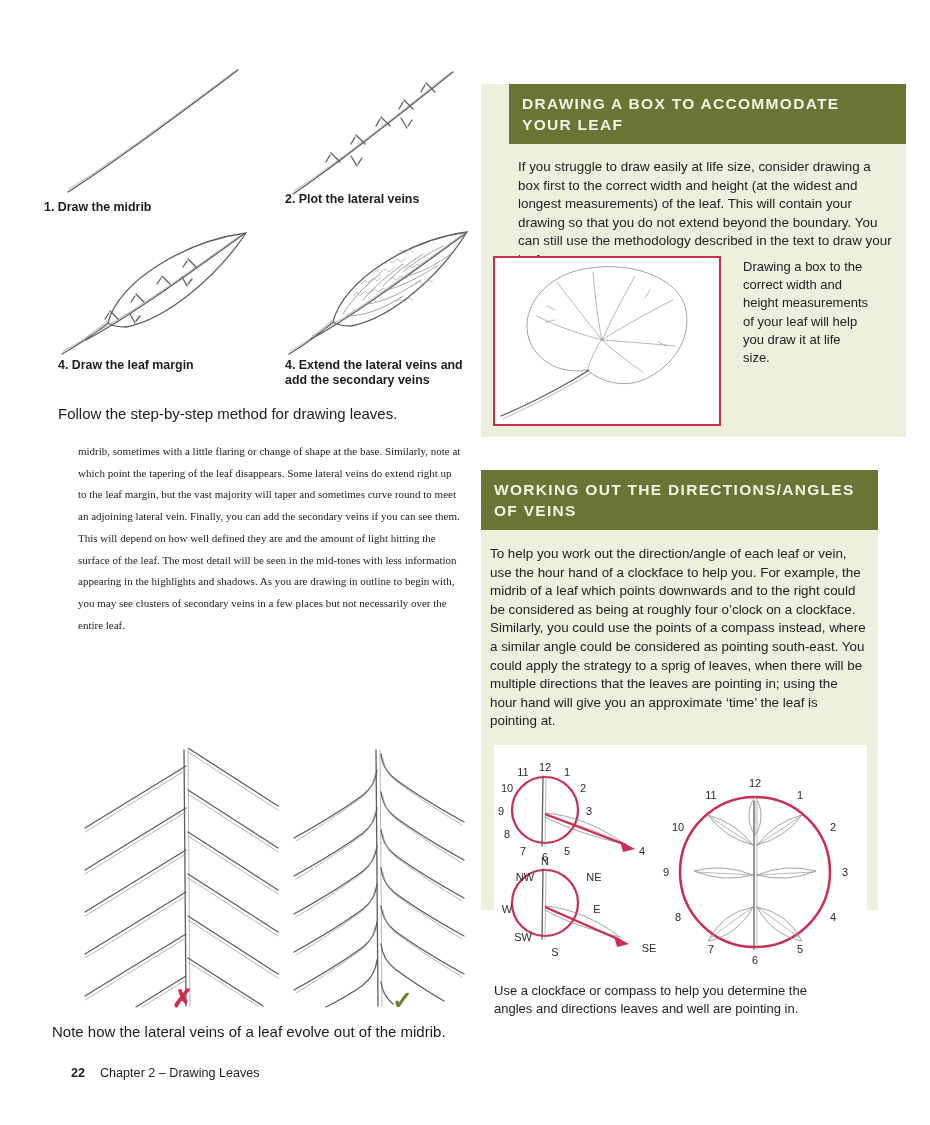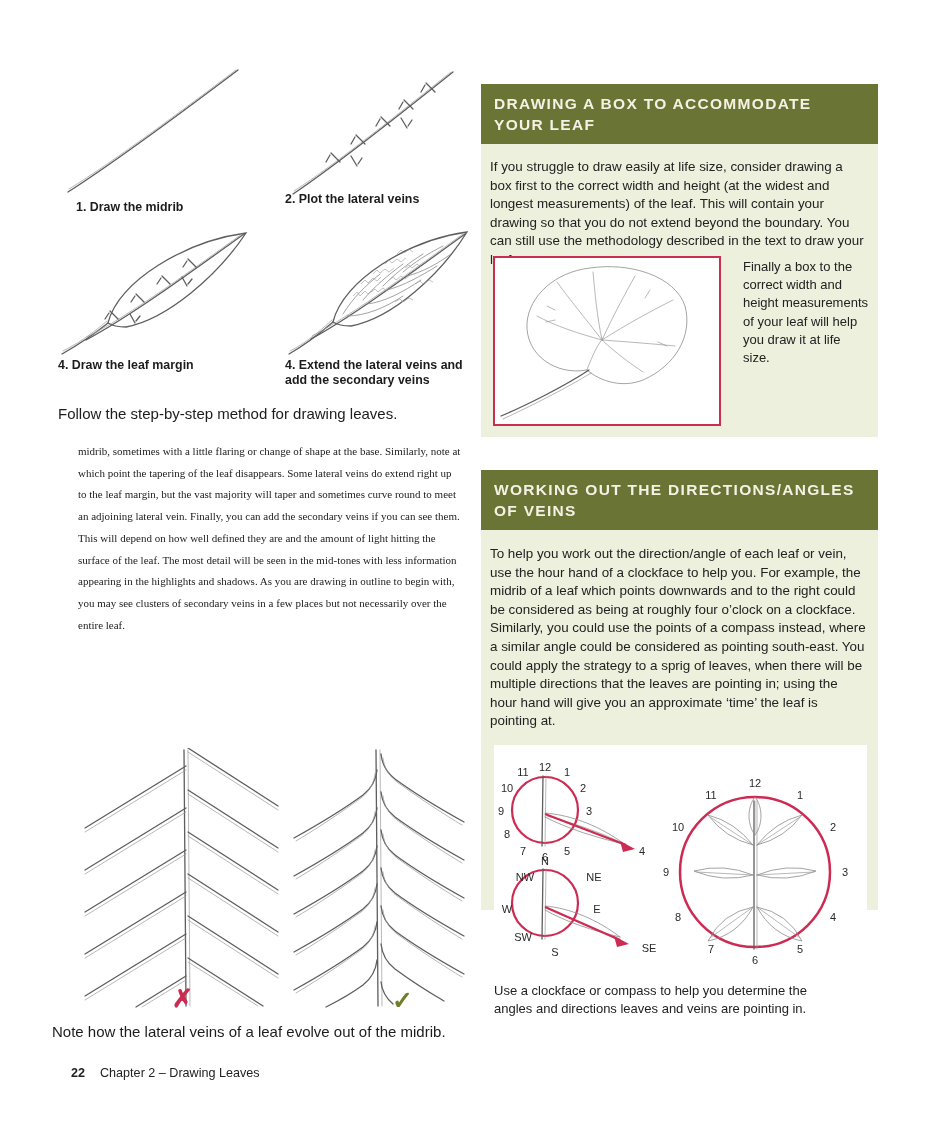--- a/index.html
+++ b/index.html
@@ -34,21 +34,21 @@
 </style>
 </head>
 <body>
 
 <div id="page">
 
   <svg class="abs" style="left:60px;top:62px;" width="185" height="140" viewBox="0 0 185 140">
     <path class="sk" d="M8,130 C55,100 125,48 178,8"></path>
     <path class="sk2" d="M9,127 C56,98 124,47 176,8"></path>
   </svg>
-  <div class="abs steplabel" style="left:76px;top:200px;">1. Draw the midrib</div>
+  <div class="abs steplabel" style="left:44px;top:200px;">1. Draw the midrib</div>
 
   <svg class="abs" style="left:285px;top:62px;" width="178" height="140" viewBox="0 0 178 140">
     <path class="sk" d="M8,132 C50,104 118,50 168,10"></path>
     <path class="sk2" d="M9,129 C51,102 117,49 166,10"></path>
     <path class="sk" d="M55,100 l-9,-9 m-1,2 l-4,7"></path>
     <path class="sk" d="M80,82 l-9,-9 m-1,2 l-4,7"></path>
     <path class="sk" d="M105,64 l-9,-9 m-1,2 l-4,7"></path>
     <path class="sk" d="M128,47 l-9,-9 m-1,2 l-4,7"></path>
     <path class="sk" d="M150,30 l-9,-9 m-1,2 l-4,7"></path>
     <path class="sk" d="M66,94 l6,10 m1,-2 l4,-6"></path>
@@ -159,41 +159,41 @@
   </svg>
   <div class="abs mark x" style="left:172px;top:986px;">✗</div>
   <div class="abs mark v" style="left:392px;top:988px;">✓</div>
 
   <div class="abs caption" style="left:52px;top:1024px;">Note how the lateral veins of a leaf evolve out of the midrib.</div>
 
   <div class="abs footer" style="left:58px;top:1066px;margin-left:13px;">
     <span class="num">22</span><span>Chapter 2 – Drawing Leaves</span>
   </div>
 
-  <div class="abs panel" style="left:481px;top:84px;width:397px;height:353px;">
+  <div class="abs panel" style="left:481px;top:84px;width:397px;height:353px;padding-left:28px;">
     <div class="panel-head">DRAWING A BOX TO ACCOMMODATE YOUR LEAF</div>
     <div class="panel-body">If you struggle to draw easily at life size, consider drawing a box first to the correct width and height (at the widest and longest measurements) of the leaf. This will contain your drawing so that you do not extend beyond the boundary. You can still use the methodology described in the text to draw your leaf.</div>
     <div class="redbox" style="left:12px;top:172px;width:224px;height:166px;">
       <svg width="224" height="166" viewBox="0 0 224 166">
         <path class="sk3" d="M92,112 C60,118 30,96 32,65 C34,38 60,14 95,10 C135,4 180,18 190,48 C198,78 180,108 148,122 C128,130 106,124 92,112"></path>
         <path class="sk2" d="M92,112 C98,96 102,88 108,80"></path>
         <path class="sk2" d="M107,82 C85,76 60,68 42,58"></path>
         <path class="sk2" d="M107,82 C90,60 75,42 62,24"></path>
         <path class="sk2" d="M107,82 C102,58 100,36 98,14"></path>
         <path class="sk2" d="M107,82 C118,58 130,36 140,18"></path>
         <path class="sk2" d="M107,82 C132,66 158,52 178,42"></path>
         <path class="sk2" d="M107,82 C134,84 160,86 180,88"></path>
         <path class="sk2" d="M107,82 C122,96 136,106 148,114"></path>
         <path class="sk2" d="M60,52 l-8,-4 m8,14 l-9,2"></path>
         <path class="sk2" d="M150,40 l5,-8 m8,52 l9,4"></path>
         <path class="sk" d="M94,112 C70,128 30,148 6,158"></path>
         <path class="sk2" d="M96,115 C72,130 32,150 8,161"></path>
       </svg>
     </div>
-    <div class="abs sidecaption" style="left:262px;top:174px;width:126px;">Finally a box to the correct width and height measurements of your leaf will help you draw it at life size.</div>
+    <div class="abs sidecaption" style="left:262px;top:174px;width:126px;">Drawing a box to the correct width and height measurements of your leaf will help you draw it at life size.</div>
   </div>
 
   <div class="abs panel" style="left:481px;top:470px;width:397px;height:440px;">
     <div class="panel-head">WORKING OUT THE DIRECTIONS/ANGLES OF VEINS</div>
     <div class="panel-body" style="margin-top:15px;">To help you work out the direction/angle of each leaf or vein, use the hour hand of a clockface to help you. For example, the midrib of a leaf which points downwards and to the right could be considered as being at roughly four o’clock on a clockface. Similarly, you could use the points of a compass instead, where a similar angle could be considered as pointing south-east. You could apply the strategy to a sprig of leaves, when there will be multiple directions that the leaves are pointing in; using the hour hand will give you an approximate ‘time’ the leaf is pointing at.</div>
 
     <div class="whitebox abs" style="left:13px;top:275px;width:373px;height:223px;">
       <svg width="373" height="223" viewBox="0 0 373 223">
 
         <circle class="red" cx="51" cy="65" r="33" stroke-width="2.2"></circle>
@@ -258,16 +258,16 @@
         <text class="clocknum" x="306" y="208" text-anchor="middle">5</text>
         <text class="clocknum" x="261" y="219" text-anchor="middle">6</text>
         <text class="clocknum" x="217" y="208" text-anchor="middle">7</text>
         <text class="clocknum" x="184" y="176" text-anchor="middle">8</text>
         <text class="clocknum" x="172" y="131" text-anchor="middle">9</text>
         <text class="clocknum" x="184" y="86" text-anchor="middle">10</text>
         <text class="clocknum" x="217" y="54" text-anchor="middle">11</text>
       </svg>
     </div>
 
-    <div class="abs sidecaption" style="left:13px;top:512px;width:352px;">Use a clockface or compass to help you determine the angles and directions leaves and veins are pointing in.</div>
+    <div class="abs sidecaption" style="left:13px;top:512px;width:352px;">Use a clockface or compass to help you determine the angles and directions leaves and well are pointing in.</div>
   </div>
 
 </div>
 
 </body></html>

